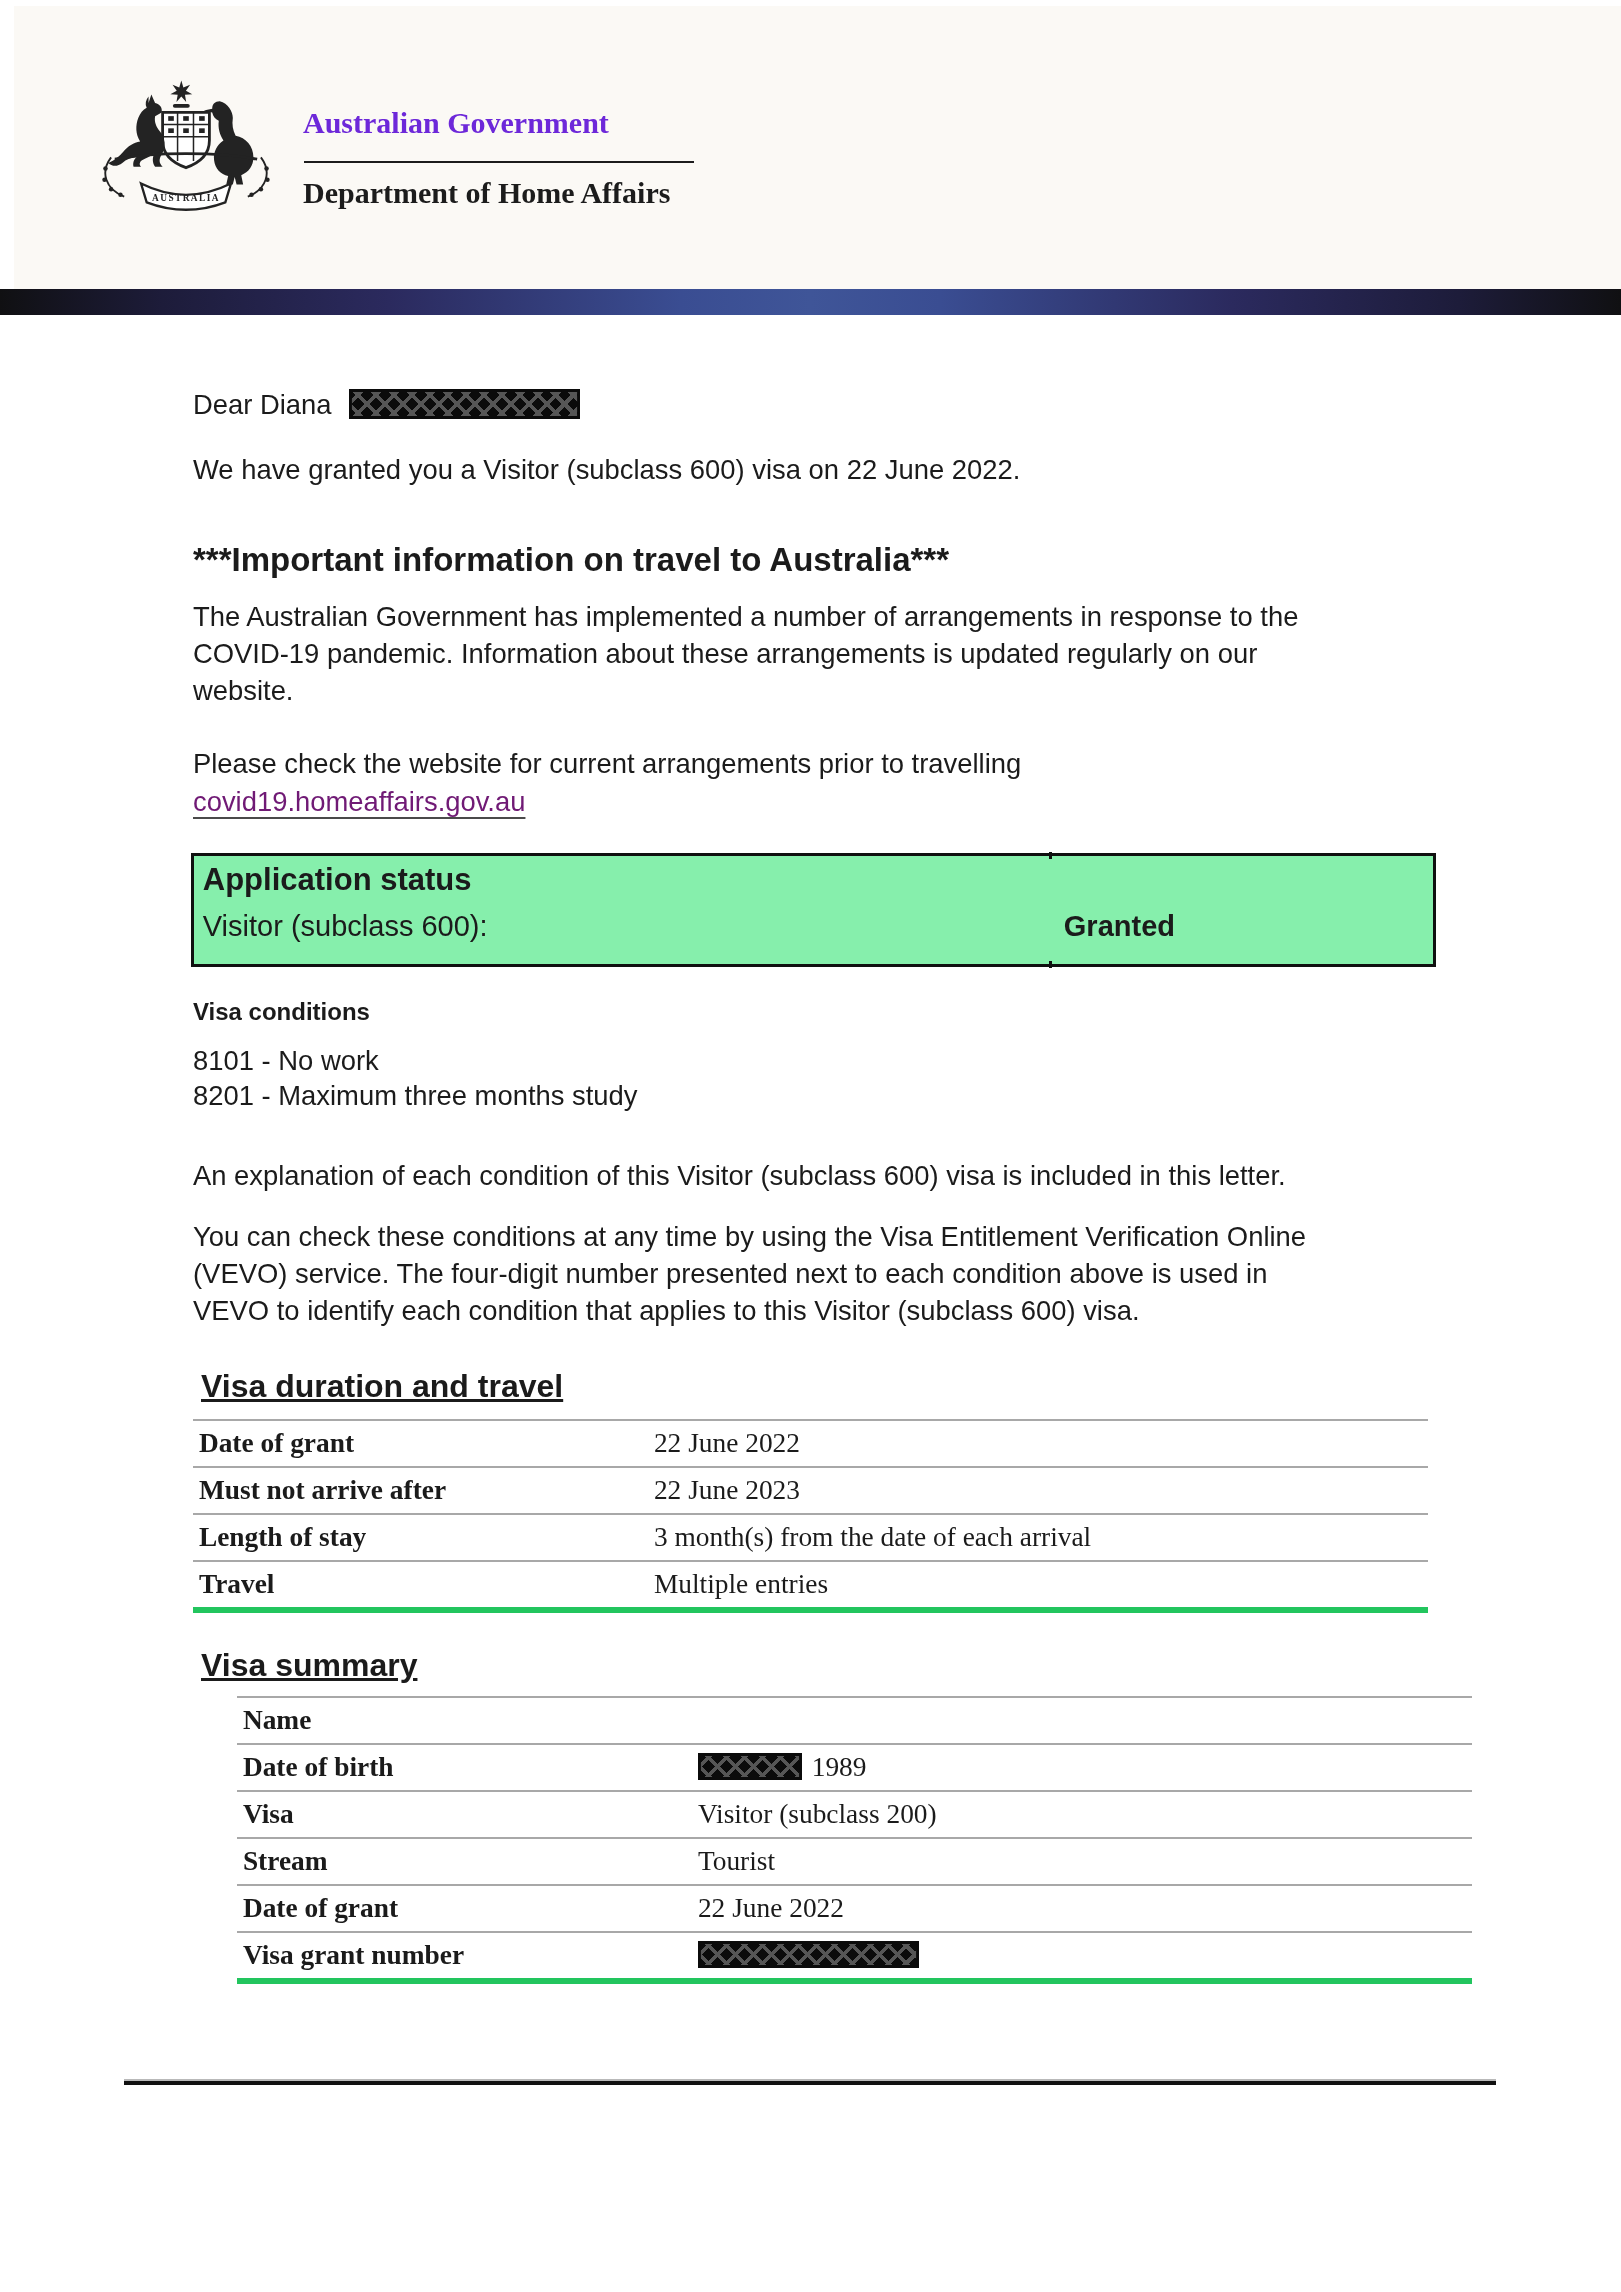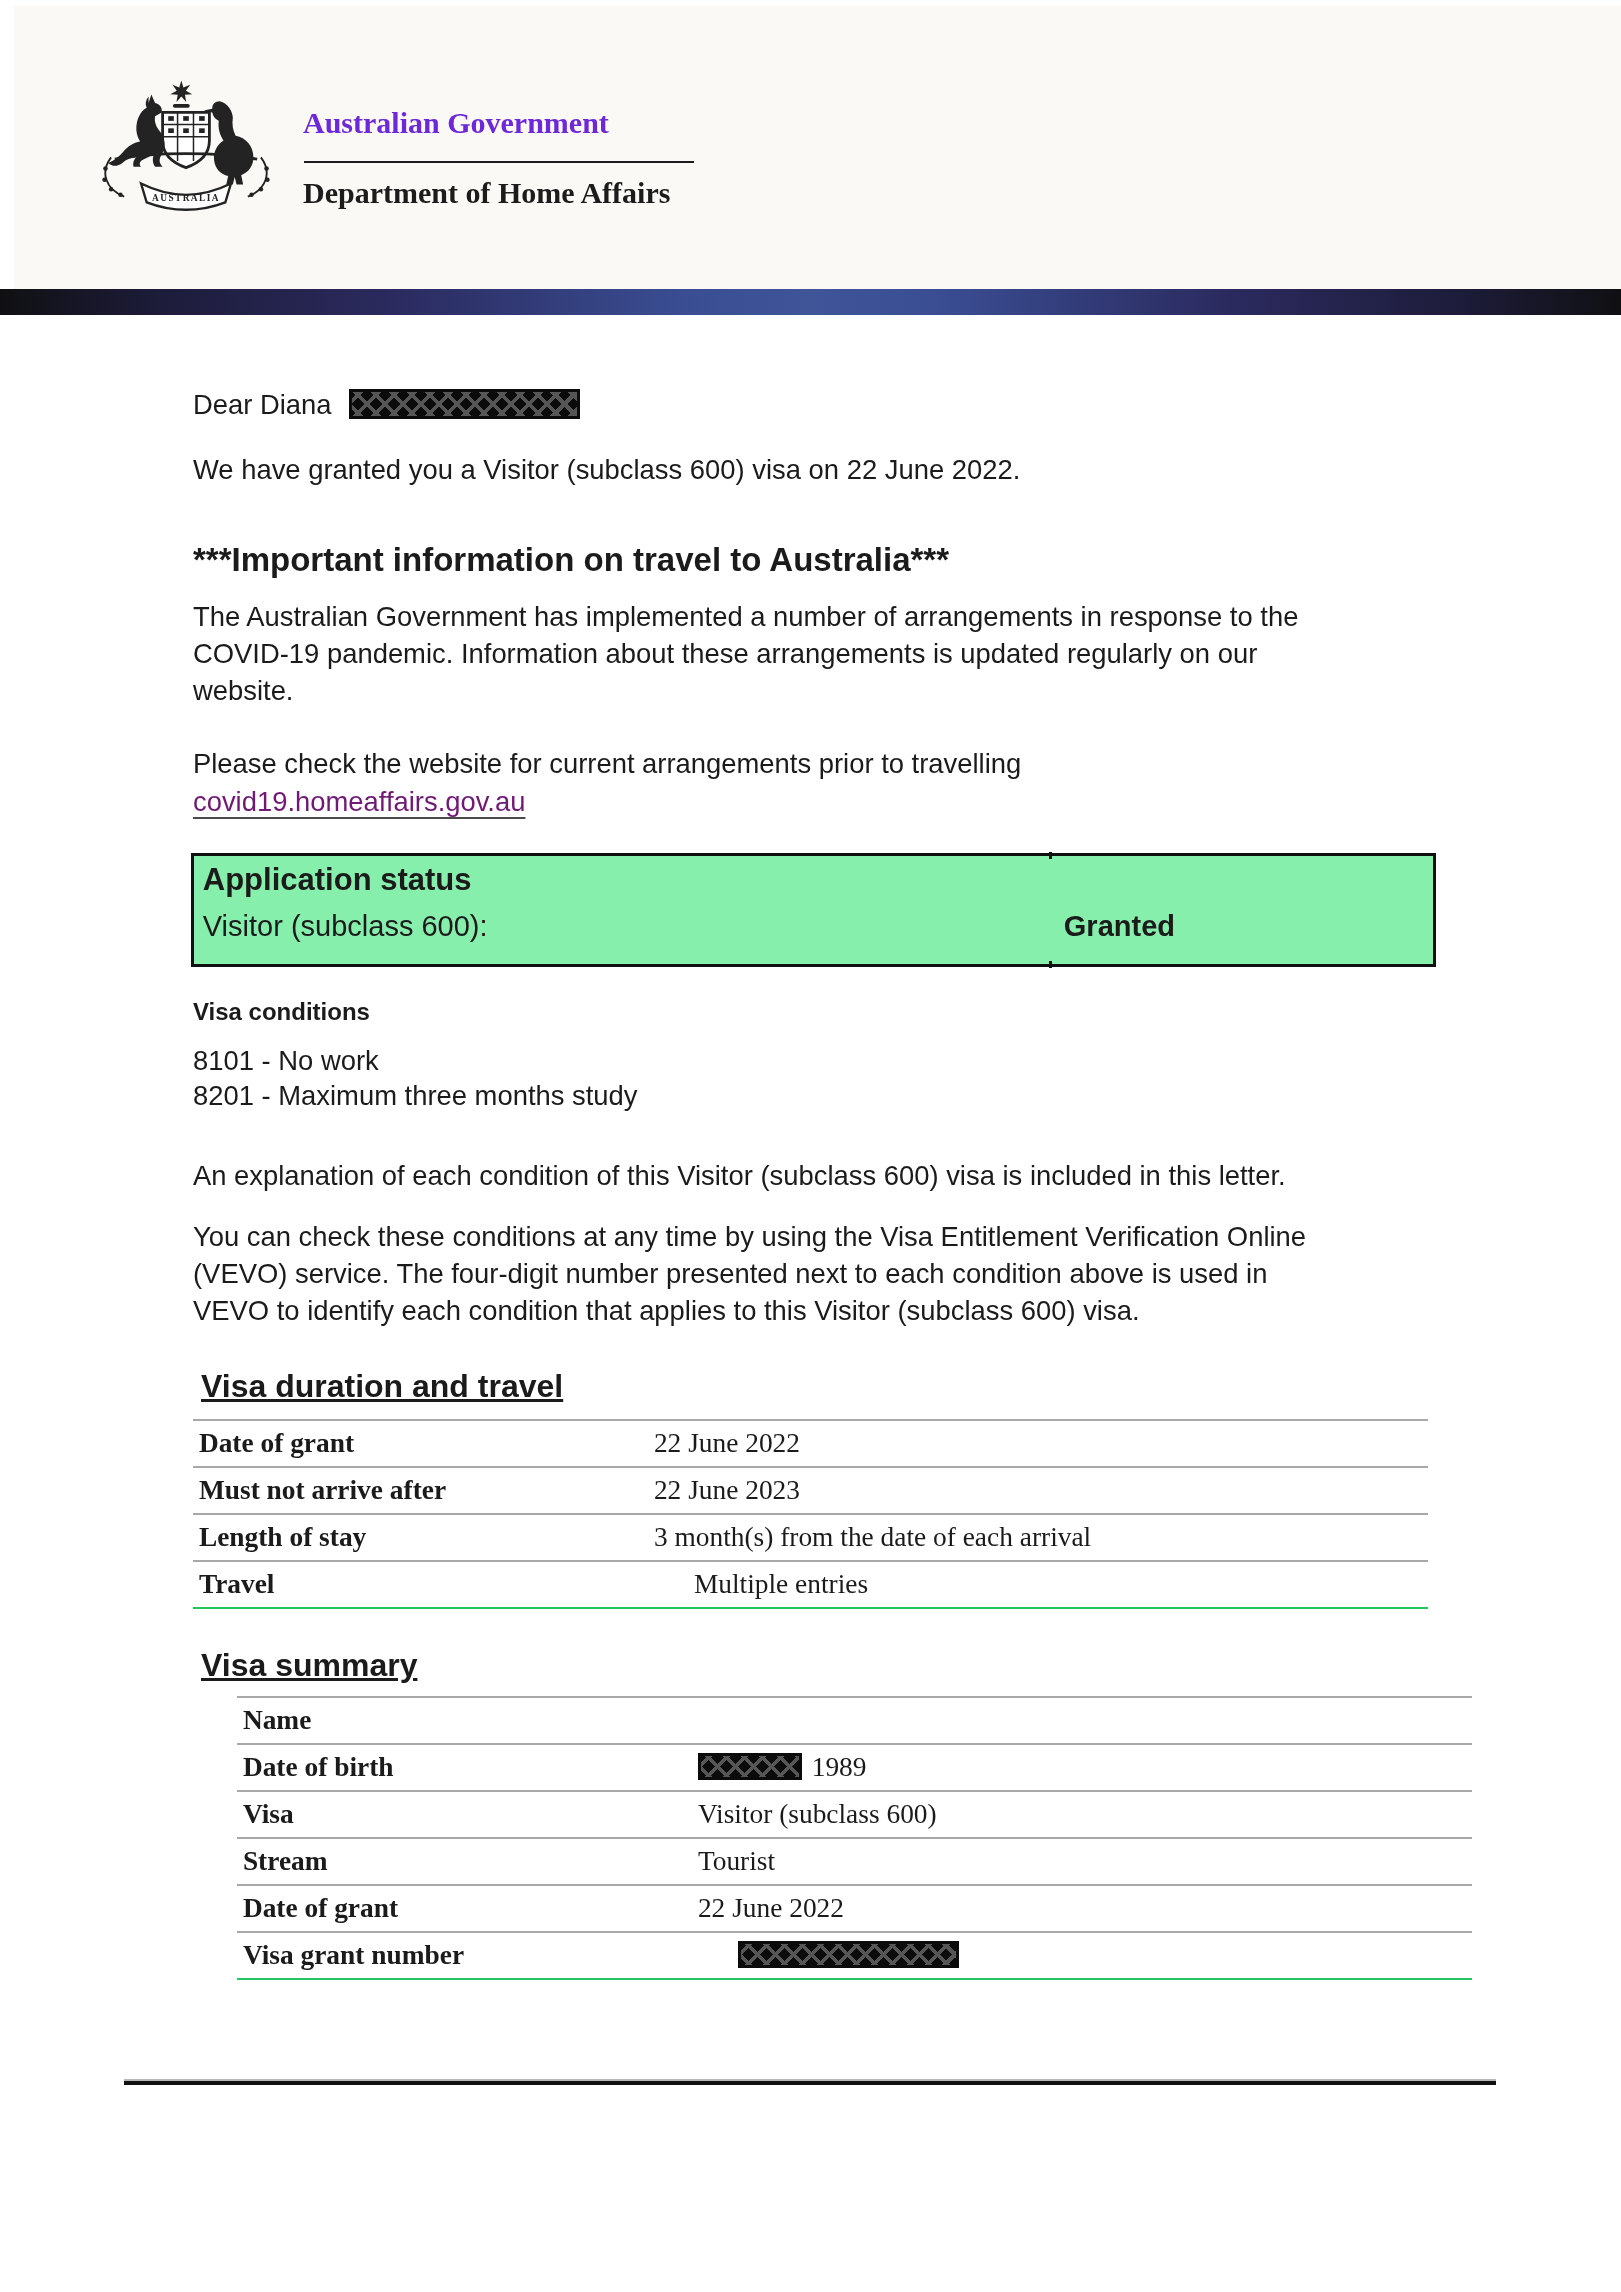--- a/index.html
+++ b/index.html
@@ -66,21 +66,21 @@
   }
   .status-title{position:absolute; left:8.8px; top:5.9px; font-size:31px; font-weight:bold;}
   .status-row{position:absolute; left:8.8px; top:54px; width:100%; font-size:29px;}
   .status-granted{position:absolute; left:861px; top:0; font-weight:bold;}
   .tick{position:absolute; width:2.9px; height:6.9px; background:#101010; left:855px;}
   .tick.t-top{top:-3.9px;}
   .tick.t-bot{bottom:-3.9px;}
   
   .vtable{position:absolute; left:193px; width:1235px;}
   .vrow{display:flex; align-items:center; height:45px; border-top:2px solid #a8a8a8; font-size:27.4px;font-family:Liberation Serif, serif;}
-  .vrow:last-child{border-bottom:2px solid #22c55e;gap:40px;}
+  .vrow:last-child{border-bottom:6px solid #22c55e;}
   .vlabel{width:455px; padding-left:5.9px; font-weight:bold;}
   .vvalue{flex:1; white-space:nowrap;}
   
   .footer-rule{
     position:absolute; left:124px; top:2079px; width:1372px; height:0;
     border-top:2px solid #b9b9b9; border-bottom:4.9px solid #111111;
   }
 </style>
 </head>
 <body>
@@ -191,21 +191,21 @@
       <div class="vlabel">Name</div>
     </div>
     <div class="vrow">
       <div class="vlabel">Date of birth</div>
       <div class="vvalue">
         <span class="redact r-dob"></span><span>1989</span>
       </div>
     </div>
     <div class="vrow">
       <div class="vlabel">Visa</div>
-      <div class="vvalue">Visitor (subclass 600)</div>
+      <div class="vvalue">Visitor (subclass 200)</div>
     </div>
     <div class="vrow">
       <div class="vlabel">Stream</div>
       <div class="vvalue">Tourist</div>
     </div>
     <div class="vrow">
       <div class="vlabel">Date of grant</div>
       <div class="vvalue">22 June 2022</div>
     </div>
     <div class="vrow">

